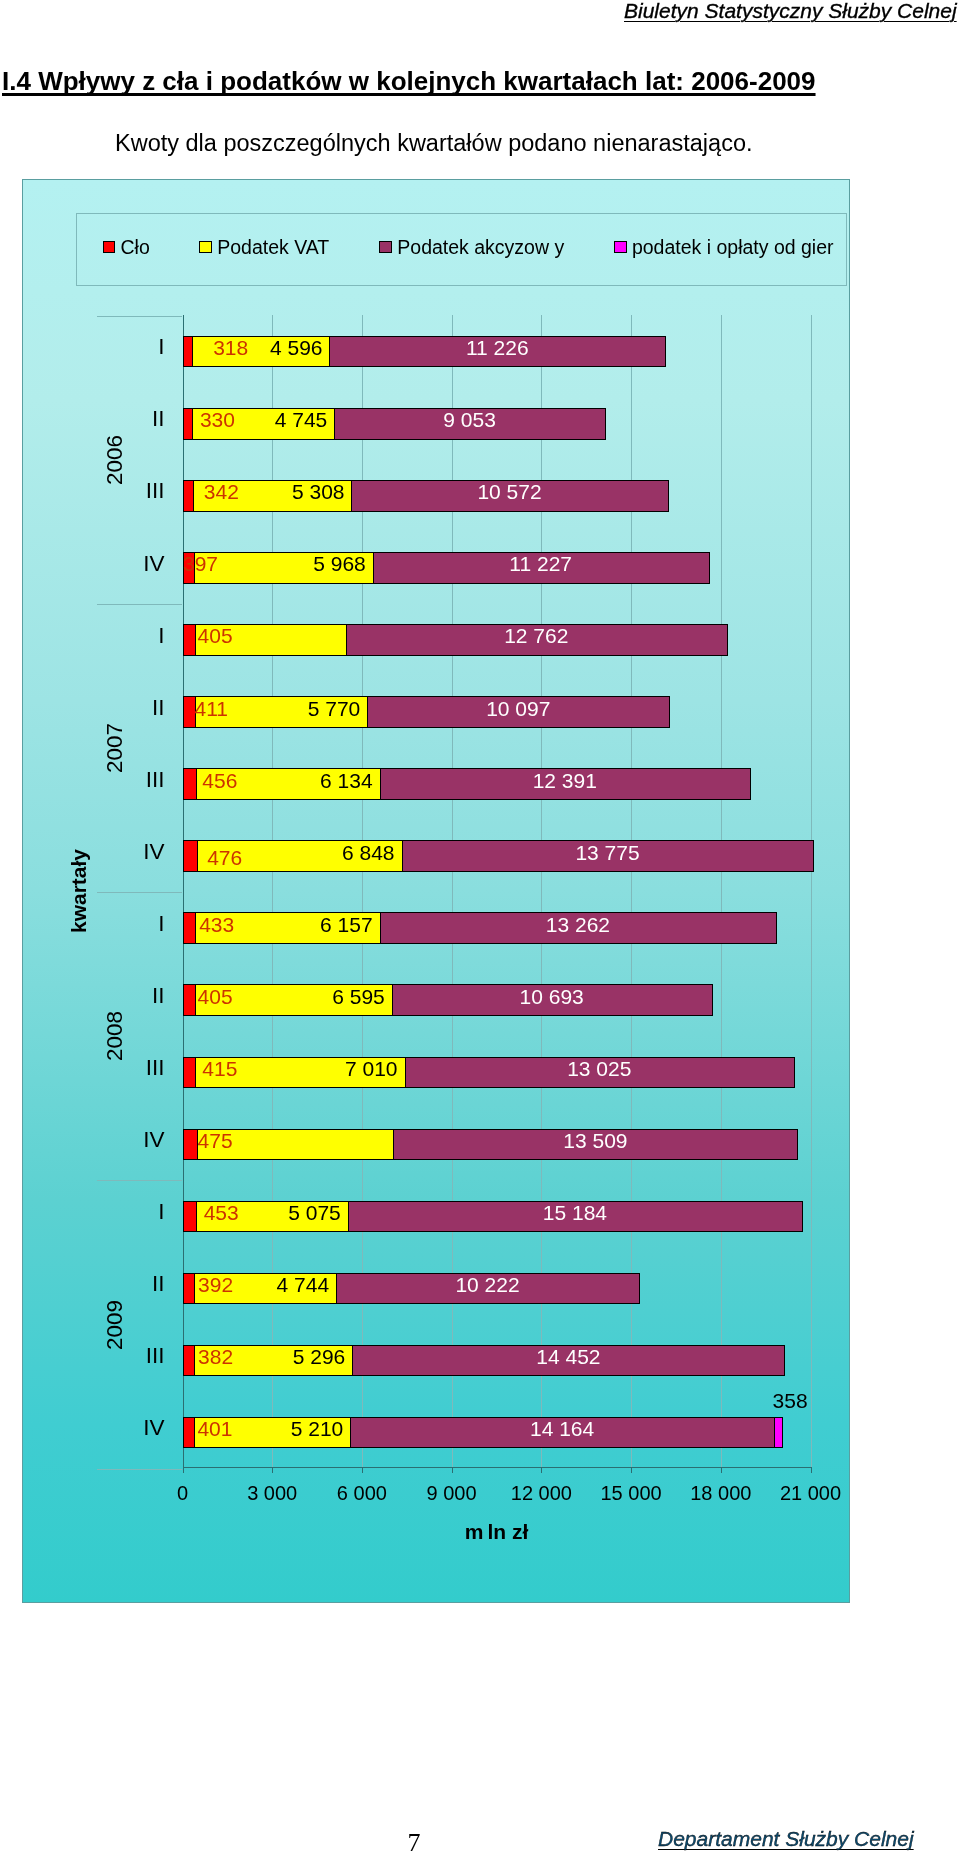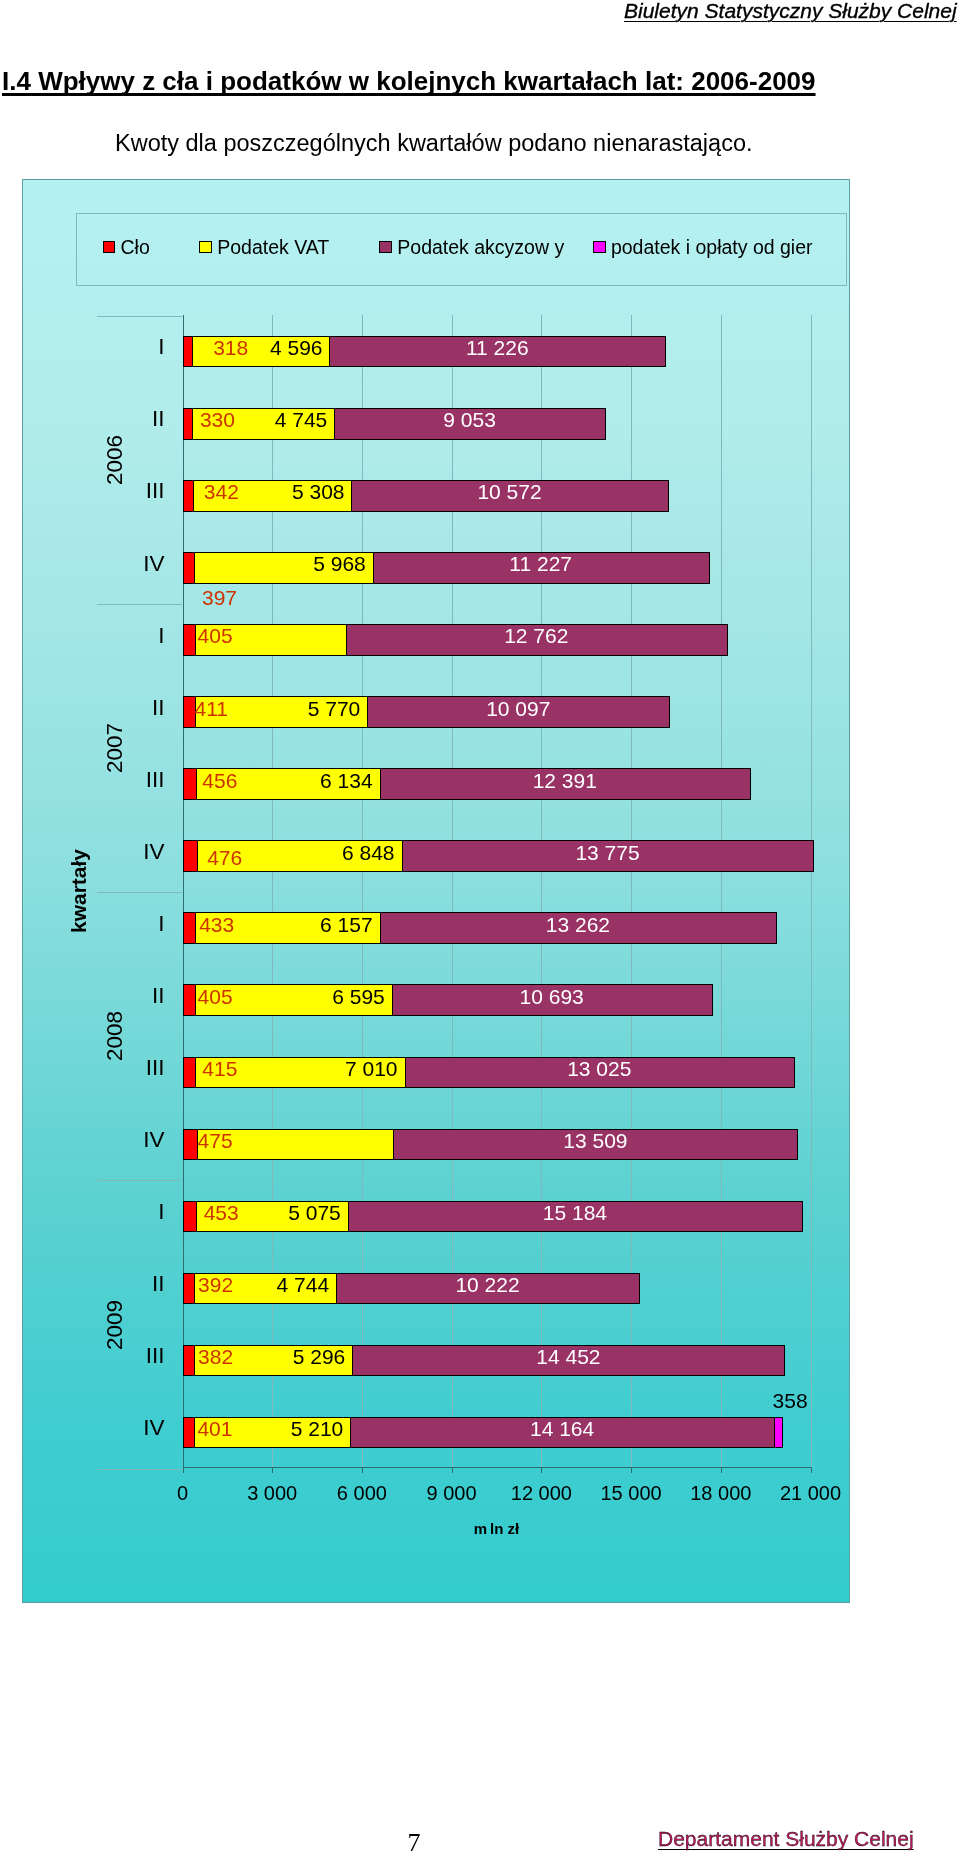--- a/index.html
+++ b/index.html
@@ -54,22 +54,22 @@
 
   .dl{position:absolute;font-size:21px;white-space:nowrap;}
   .dl0{color:#cc3300;}
   .dl1{color:#000;}
   .dl2{color:#ffffff;}
   .dl3{color:#000;}
 
   
   #page-number{position:absolute;left:0;top:1828px;width:828px;text-align:center;
      font-family:"Liberation Serif",serif;font-size:26px;color:#000;}
-  #doc-footer{position:absolute;left:658px;top:1827px;font-size:21px;font-weight:normal;
-     color:#be185d;text-decoration:underline;text-decoration-skip-ink:none;text-underline-offset:2.5px;
+  #doc-footer{position:absolute;left:658px;top:1827px;font-size:21px;font-weight:normal;font-style:italic;
+     color:#0c4a6e;text-decoration:underline;text-decoration-skip-ink:none;text-underline-offset:2.5px;
      text-decoration-thickness:1.4px;white-space:nowrap;-webkit-text-stroke:0.35px #000;}
 </style>
 </head>
 <body>
 
 <div class="page">
   <div id="doc-header">Biuletyn Statystyczny Służby Celnej</div>
   <div id="page-title">I.4 Wpływy z cła i podatków w kolejnych kwartałach lat: 2006-2009</div>
   <div id="page-subtitle">Kwoty dla poszczególnych kwartałów podano nienarastająco.</div>
 
@@ -94,21 +94,21 @@
         <div class="tick" style="left:608.1px;top:1287.3px;height:6px;"></div>
         <div class="xlabel" style="left:548.1px;top:1302.3px;width:120px;">15 000</div>
         <div class="gridline" style="left:697.8px;top:135.3px;height:1152px;"></div>
         <div class="tick" style="left:697.8px;top:1287.3px;height:6px;"></div>
         <div class="xlabel" style="left:637.8px;top:1302.3px;width:120px;">18 000</div>
         <div class="gridline" style="left:787.5px;top:135.3px;height:1152px;"></div>
         <div class="tick" style="left:787.5px;top:1287.3px;height:6px;"></div>
         <div class="xlabel" style="left:727.5px;top:1302.3px;width:120px;">21 000</div>
         <div class="axisline" style="left:159.5px;top:1287.3px;width:628.0px;height:1px;"></div>
         <div class="axisline" style="left:159.5px;top:135.3px;width:1px;height:1152px;"></div>
-        <div style="position:absolute;left:59.5px;top:1340.3px;width:828.0px;text-align:center;font-size:15px;font-weight:bold;">m ln zł</div>
+        <div style="position:absolute;left:59.5px;top:1340.3px;width:828.0px;text-align:center;font-size:21px;font-weight:bold;">m ln zł</div>
         <div class="bar" style="left:159.5px;top:155.9px;">
           <div class="seg s0" style="width: 10.51px; margin-left: 0px;"></div>
           <div class="seg s1" style="width: 138.44px; margin-left: -1px;"></div>
           <div class="seg s2" style="width: 336.71px; margin-left: -1px;"></div>
         </div>
         <div class="dl dl0" style="left:190.2px;top:156.1px;">318</div>
         <div class="dl dl1" style="left:0px;width:299.5px;top:156.1px;text-align:right;">4 596</div>
         <div class="dl dl2" style="left:354.3px;width:240px;text-align:center;top:156.1px;">11 226</div>
         <div class="cat-label" style="left:31.5px;width:110px;top:154.3px;">I</div>
         <div class="bar" style="left:159.5px;top:228.0px;">
@@ -127,21 +127,21 @@
         </div>
         <div class="dl dl0" style="left:180.8px;top:300.3px;">342</div>
         <div class="dl dl1" style="left:0px;width:321.5px;top:300.3px;text-align:right;">5 308</div>
         <div class="dl dl2" style="left:366.5px;width:240px;text-align:center;top:300.3px;">10 572</div>
         <div class="cat-label" style="left:31.5px;width:110px;top:298.4px;">III</div>
         <div class="bar" style="left:159.5px;top:372.1px;">
           <div class="seg s0" style="width: 12.87px; margin-left: 0px;"></div>
           <div class="seg s1" style="width: 179.47px; margin-left: -1px;"></div>
           <div class="seg s2" style="width: 336.74px; margin-left: -1px;"></div>
         </div>
-        <div class="dl dl0" style="left:179px;top:372.3px;margin-top:34px;">397</div>
+        <div class="dl dl0" style="left:160px;top:372.3px;">397</div>
         <div class="dl dl1" style="left:0px;width:342.8px;top:372.3px;text-align:right;">5 968</div>
         <div class="dl dl2" style="left:397.7px;width:240px;text-align:center;top:372.3px;">11 227</div>
         <div class="cat-label" style="left:31.5px;width:110px;top:370.5px;">IV</div>
         <div class="bar" style="left:159.5px;top:444.1px;">
           <div class="seg s0" style="width: 13.11px; margin-left: 0px;"></div>
           <div class="seg s1" style="width: 151.9px; margin-left: -1px;"></div>
           <div class="seg s2" style="width: 382.64px; margin-left: -1px;"></div>
         </div>
         <div class="dl dl0" style="left:174.6px;top:444.4px;">405</div>
         <div class="dl dl2" style="left:393.3px;width:240px;text-align:center;top:444.4px;">12 762</div>
@@ -264,21 +264,21 @@
             <span class="legend-label">Cło</span>
           </div>
           <div class="legend-item" style="position: absolute; left: 122.3px; top: 21.5px;">
             <span class="legend-swatch" style="background: rgb(255, 255, 0);"></span>
             <span class="legend-label">Podatek VAT</span>
           </div>
           <div class="legend-item" style="position: absolute; left: 302.4px; top: 21.5px;">
             <span class="legend-swatch" style="background: rgb(153, 51, 102);"></span>
             <span class="legend-label">Podatek akcyzow y</span>
           </div>
-          <div class="legend-item" style="position: absolute; left: 516px; top: 21.5px;">
+          <div class="legend-item" style="position: absolute; left: 537px; top: 21.5px;">
             <span class="legend-swatch" style="background: rgb(255, 0, 255);"></span>
             <span class="legend-label">podatek i opłaty od gier</span>
           </div>
         </div>
       </div>
   </div>
 
   <div id="page-number">7</div>
   <div id="doc-footer">Departament Służby Celnej</div>
 </div>

